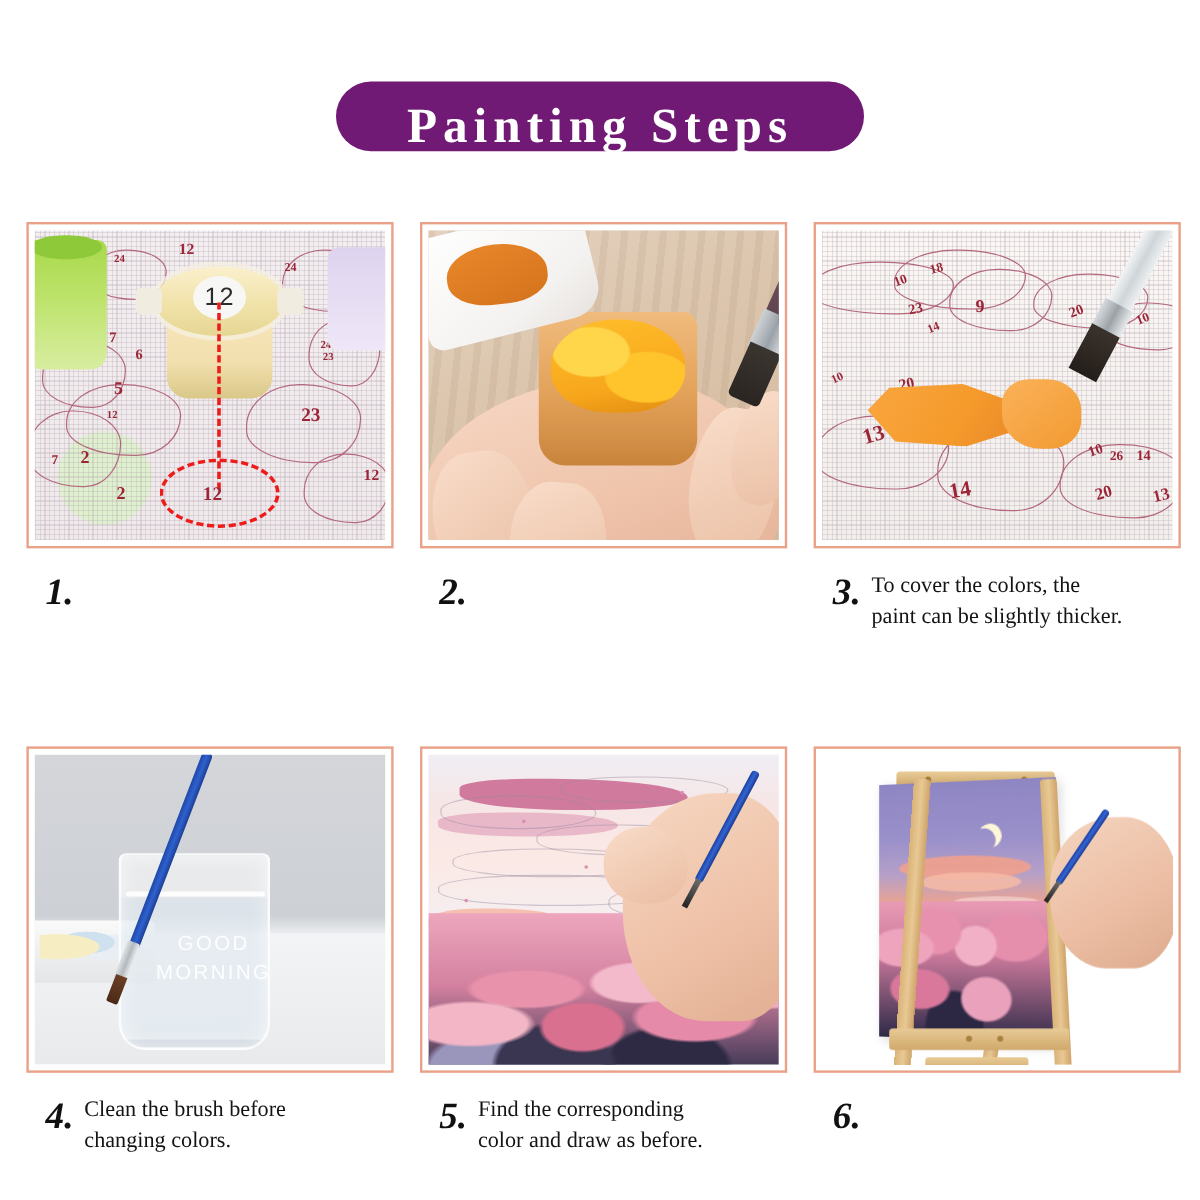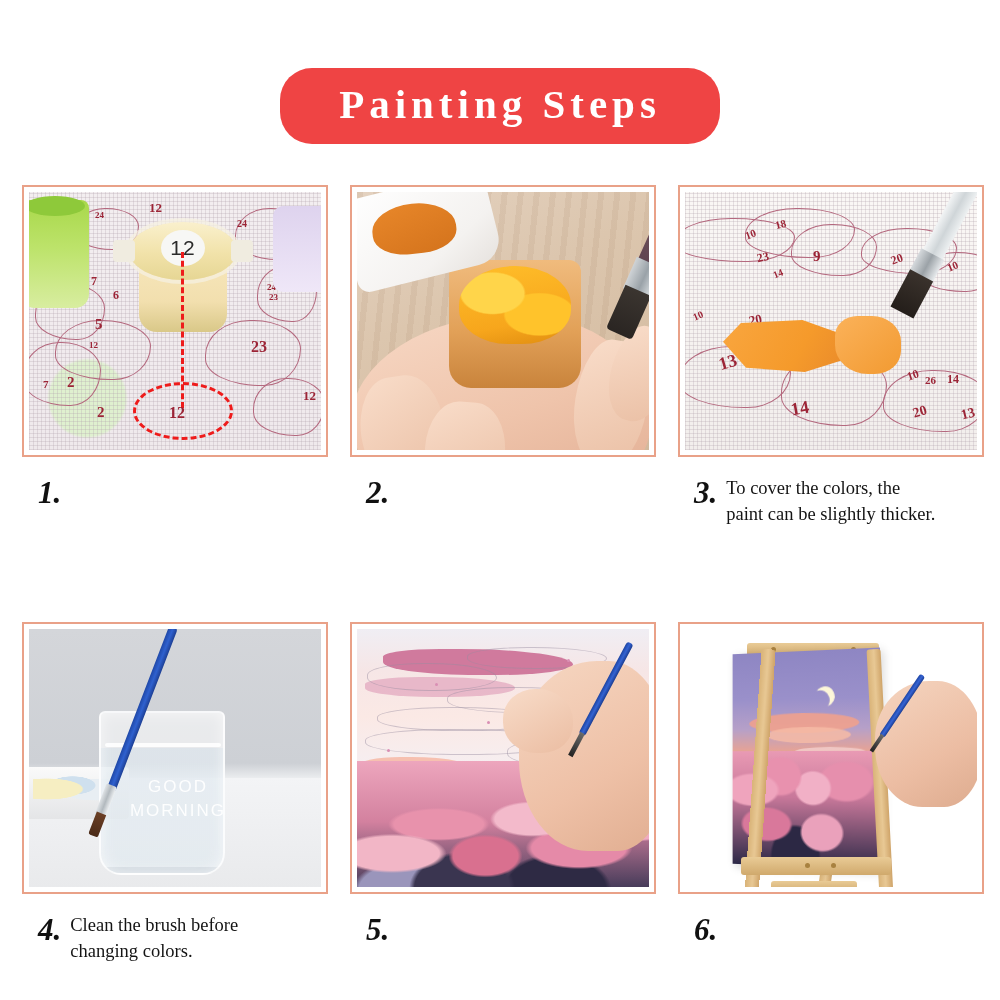--- a/index.html
+++ b/index.html
@@ -12,23 +12,23 @@
   }
 
   
   .banner-wrap{
     width:1000px;
     padding-top:68px;
     display:flex;
     justify-content:center;
   }
   .banner{
-    background:#ef4444;
+    background:#701a75;
     border-radius:32px;
-    padding:14px 54px 18px 54px;
+    padding:14px 54px 0 54px;
     min-width:440px;
     text-align:center;
   }
   .banner-title{
     color:#ffffff;
     font-family:"Liberation Serif", serif;
     font-weight:700;
     font-size:41px;
     letter-spacing:5px;
     line-height:1.08;
@@ -687,20 +687,24 @@
           <div class="flowers5"></div>
           <div class="hand5"></div>
           <div class="brush5">
             <div class="h5"></div>
             <div class="b5"></div>
           </div>
         </div>
       </div>
       <div class="caption">
         <span class="step-num">5.</span>
+        <span class="caption-text">
+          <span>Find the corresponding</span><br>
+          <span>color and draw as before.</span>
+        </span>
       </div>
     </div>
 
     <div class="cell">
       <div class="photo-frame">
         <div class="photo p6">
           <div class="easel-post ep-back"></div>
           <div class="easel-bar eb-top"></div>
           <div class="screw" style="left:86px;  top:18px;"></div>
           <div class="screw" style="left:166px; top:18px;"></div>

